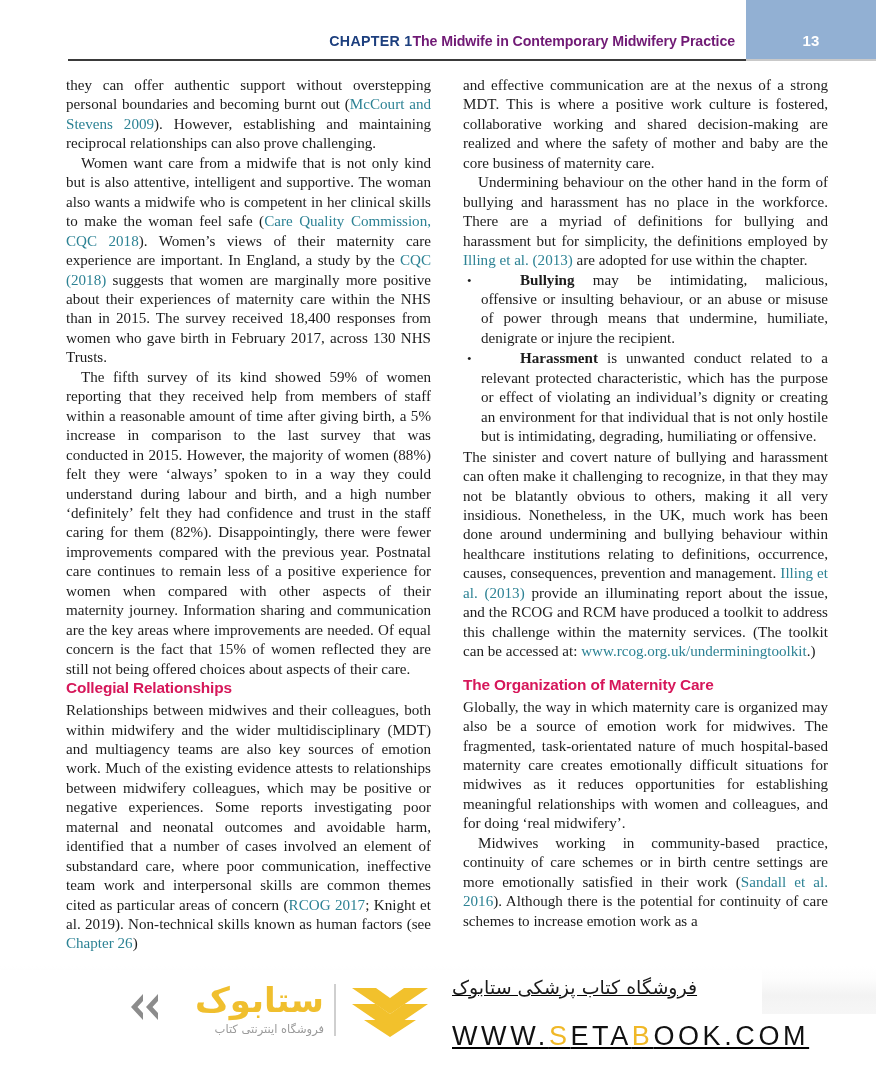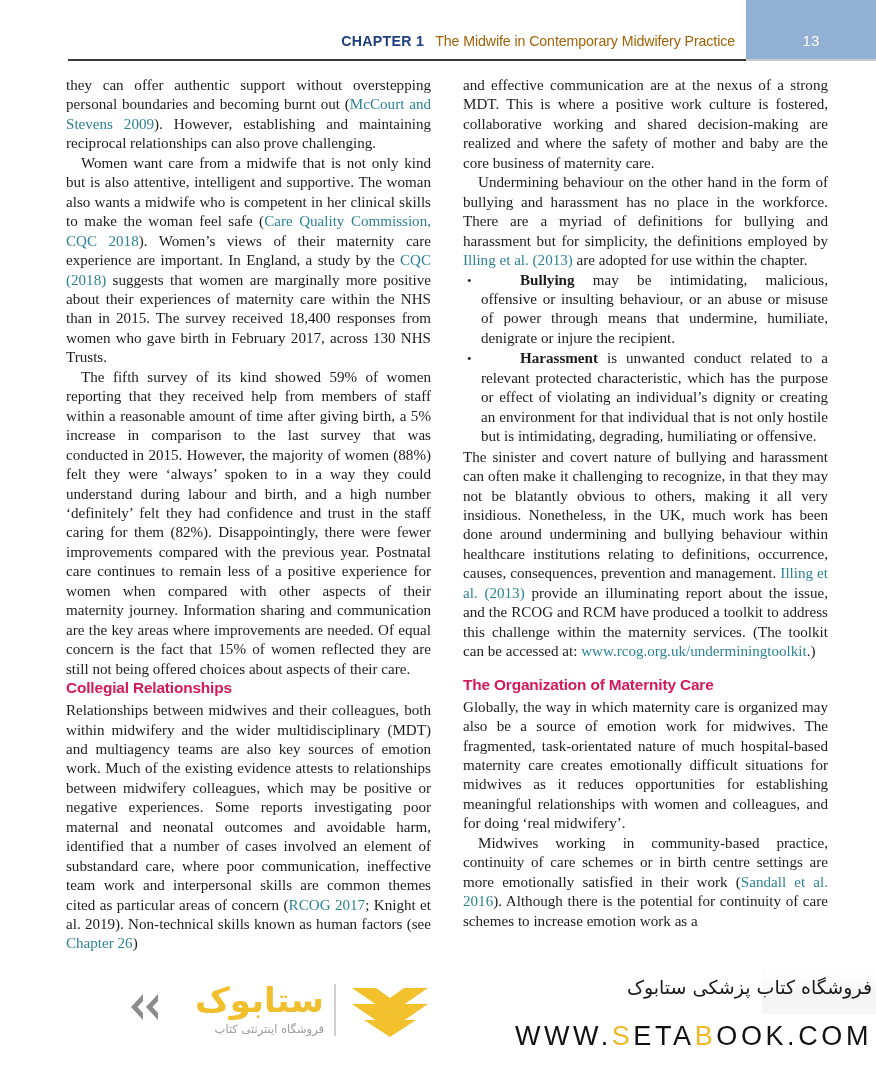--- a/index.html
+++ b/index.html
@@ -37,21 +37,21 @@
   }
 
   #page-number {
     position: absolute;
     top: 32px;
     left: 746px;
     width: 130px;
     text-align: center;
     font-family: "Liberation Sans", sans-serif;
     font-size: 15px;
-    font-weight: normal;
+    font-weight: bold;
     color: #ffffff;
     letter-spacing: .2px;
   }
 
   #header-text {
     position: absolute;
     top: 33px;
     left: 0;
     width: 735px;
     text-align: right;
@@ -59,23 +59,22 @@
     font-family: "Liberation Sans", sans-serif;
     font-size: 14.2px;
     letter-spacing: -.1px;
   }
   #chapter-label {
     color: #1d3f7e;
     font-weight: bold;
     letter-spacing: .3px;
   }
   #header-title {
-    color: #a16207;
-    margin-left: 11px;
-    font-weight: normal;
+    color: #701a75;
+    font-weight: bold;
   }
 
   #header-rule {
     position: absolute;
     top: 59px;
     left: 68px;
     width: 678px;
     height: 2px;
     background: #3a3a3a;
   }
@@ -241,21 +240,22 @@
     height: 52px;
   }
   #logo-mark svg { display: block; }
 
   
   #brand-text {
     position: absolute;
     right: 48px;
     top: 4px;
     width: 420px;
-    text-align: right;
+    text-align: left;
+    text-decoration: underline;
   }
 
   #brand-persian {
     font-family: "DejaVu Sans", sans-serif;
     font-size: 19px;
     color: #1a1a1a;
     direction: rtl;
     white-space: nowrap;
     line-height: 26px;
   }

